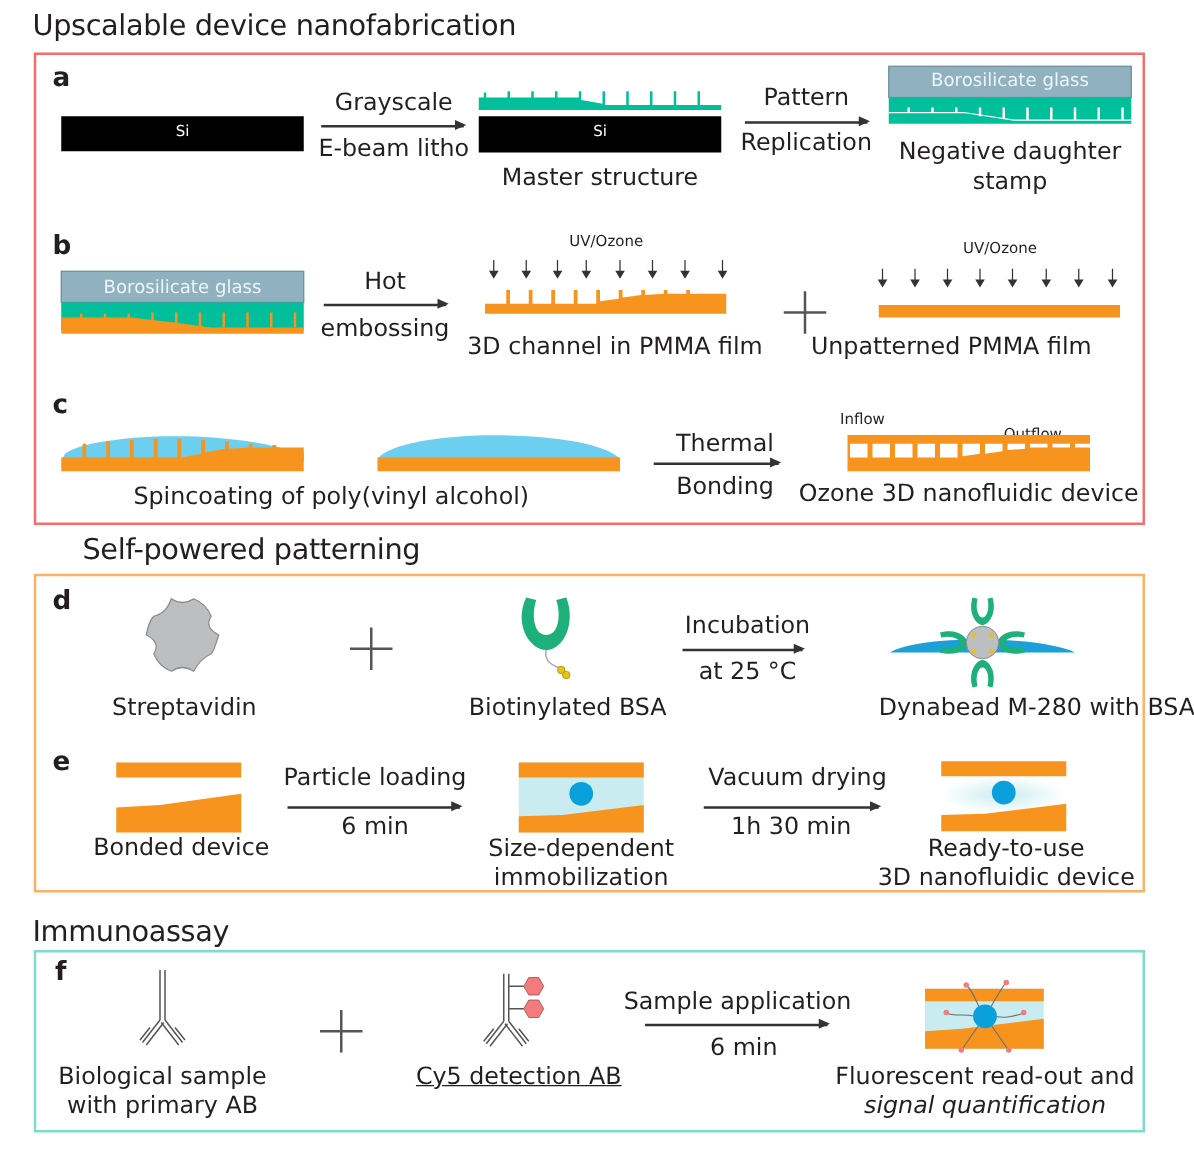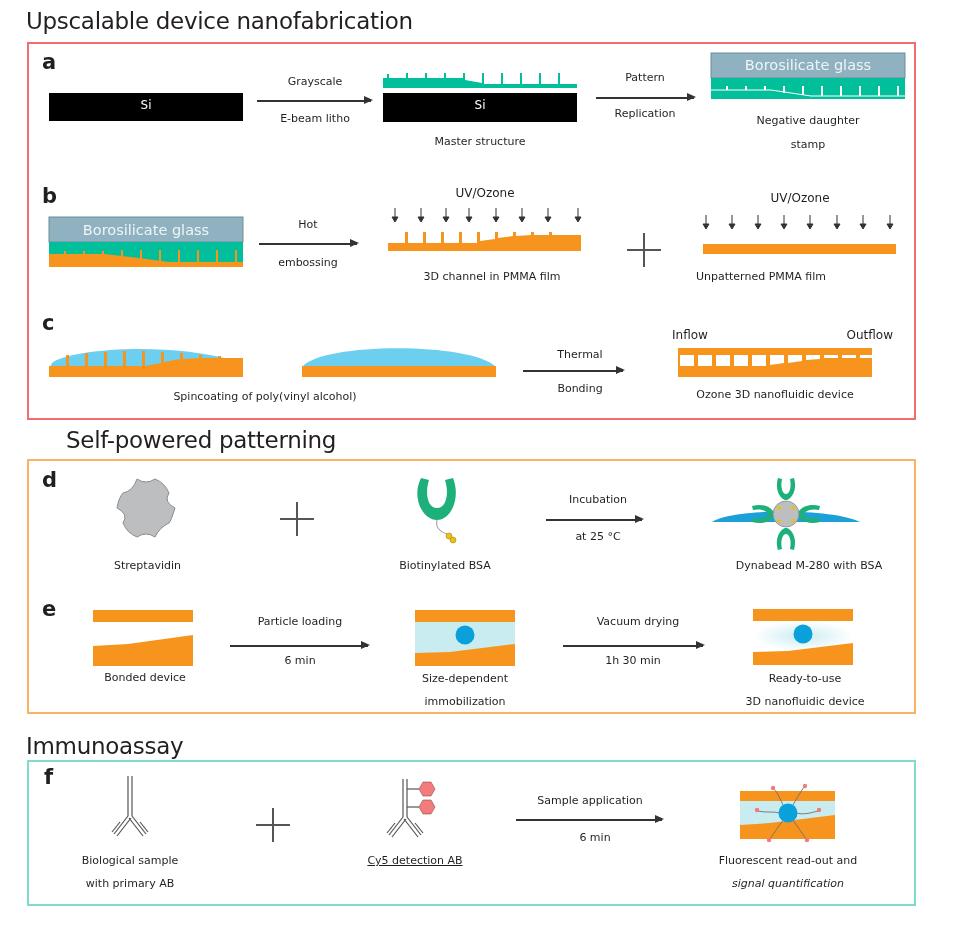--- a/index.html
+++ b/index.html
@@ -5,21 +5,21 @@
   html, body { margin:0; padding:0; background:#ffffff; }
   body { width:955px; height:928px; position:relative; overflow:hidden;
          font-family:"DejaVu Sans", sans-serif; color:#231f20; }
   .abs { position:absolute; }
   .section-title { position:absolute; font-size:23px; color:#231f20; white-space:nowrap; letter-spacing:-0.3px; }
   .panel { position:absolute; box-sizing:border-box; }
   .panel-red { border:2px solid #f26d6d; }
   .panel-orange { border:2px solid #fbb267; }
   .panel-teal { border:2px solid #7fdcc8; }
   .plabel { position:absolute; font-size:21px; font-weight:bold; color:#231f20; }
-  .txt { position:absolute; font-size:11px; white-space:nowrap; text-align:center; color:#231f20; line-height:22px; }
+  .txt { position:absolute; font-size:19px; white-space:nowrap; text-align:center; color:#231f20; line-height:22px; }
   .txt-sm { position:absolute; font-size:12px; white-space:nowrap; text-align:center; color:#231f20; }
   .arrow { position:absolute; height:1.5px; background:#333; }
   .arrow::after { content:""; position:absolute; right:-2px; top:-4px; border-left:9px solid #333;
                   border-top:4.5px solid transparent; border-bottom:4.5px solid transparent; }
   .plus { position:absolute; width:34px; height:34px; }
   .plus::before { content:""; position:absolute; left:0; top:16px; width:34px; height:1.5px; background:#555; }
   .plus::after { content:""; position:absolute; left:16px; top:0; width:1.5px; height:34px; background:#555; }
   svg { position:absolute; overflow:visible; }
 </style>
 </head>
@@ -189,21 +189,21 @@
   <rect x="0" y="24" width="194" height="11" fill="#f7941d"></rect>
 </svg>
 
 <div class="txt" style="left:100px; top:386px; width:330px;">Spincoating of poly(vinyl alcohol)</div>
 
 <div class="txt" style="left:520px; top:344px; width:120px;">Thermal</div>
 <div class="arrow" style="left:523px; top:370px; width:100px;"></div>
 <div class="txt" style="left:520px; top:378px; width:120px;">Bonding</div>
 
 <div class="txt-sm" style="left:672px; top:328px; width:90px; text-align:left;">Inflow</div>
-<div class="txt-sm" style="left:803px; top:328px; width:90px; text-align:right;">Outflow</div>
+<div class="txt-sm" style="left:803px; top:340px; width:90px; text-align:left;">Outflow</div>
 <svg style="left:678px; top:348px;" width="196" height="30">
   <rect x="0" y="0" width="194" height="29" fill="#f7941d"></rect>
   <g fill="#ffffff">
     <rect x="2" y="7" width="14" height="11"></rect>
       <rect x="20" y="7" width="14" height="11"></rect>
       <rect x="38" y="7" width="14" height="11"></rect>
     <rect x="56" y="7" width="14" height="11"></rect>
       <rect x="74" y="7" width="14" height="11"></rect>
     <path d="M92,7 L106,7 L106,15 L92,17 Z"></path>
       <path d="M110,7 L124,7 L124,13 L110,15 Z"></path>

